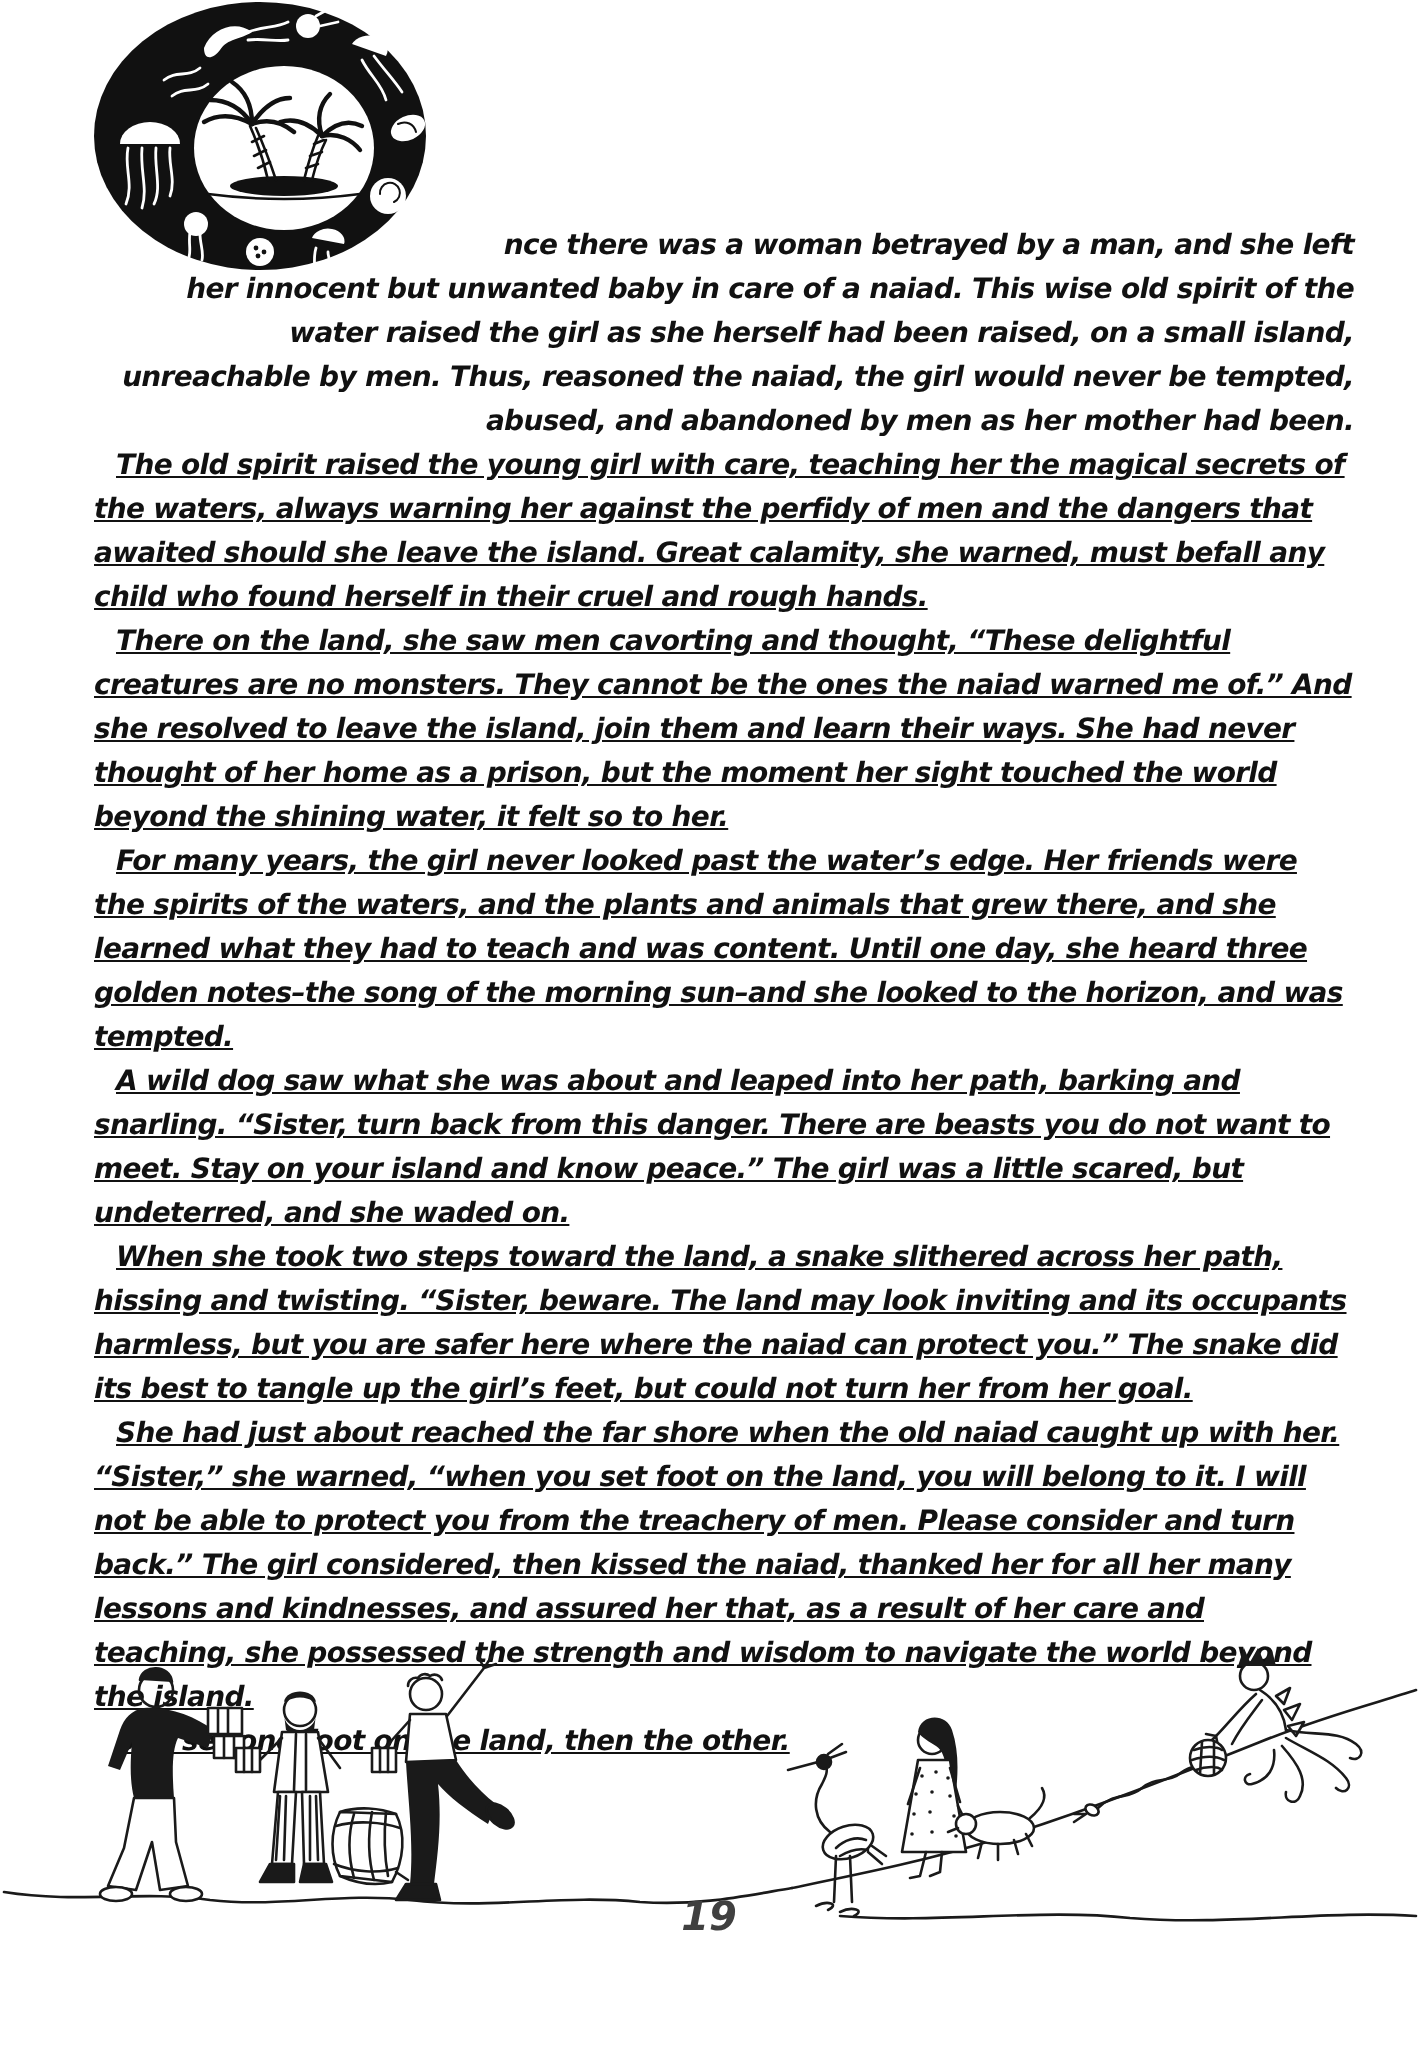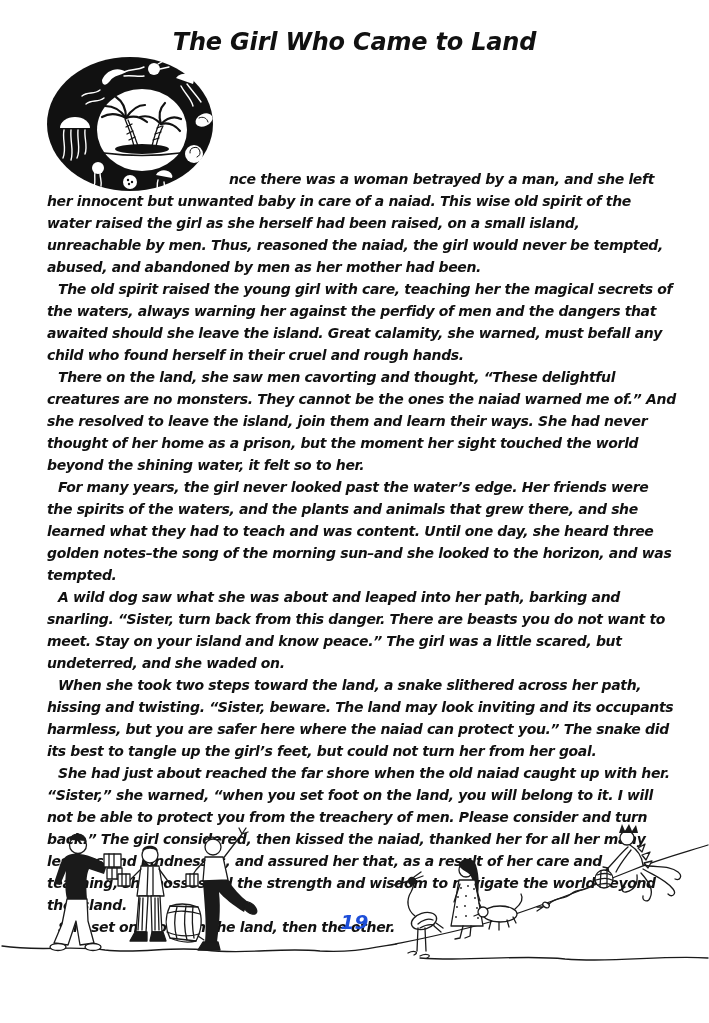--- a/index.html
+++ b/index.html
@@ -14,34 +14,33 @@
     letter-spacing:-0.2px;color:#111;
   }
   .content{padding:0 32px 0 47px;}
   .dropfloat{float:left;width:182px;height:118px;}
   .dropfloat svg{display:block;margin:0 0 0 -3px;}
   p.story{
     margin:0;color:#111;
     font:italic 700 14px/22px "DejaVu Sans",sans-serif;
     letter-spacing:-0.35px;
   }
-  p.story.first{padding-top:112px;}
-  p.story + p.story{text-indent:11px;}
+  p.story.first{padding-top:112px;text-align:right;}
+  p.story + p.story{text-indent:11px;text-decoration:underline;}
   .footer-art{position:absolute;left:0;top:824px;width:709px;height:152px;}
   .pagenum{
-    position:absolute;left:0;top:910px;width:100%;text-align:center;
-    font:italic 700 20px/24px "DejaVu Sans",sans-serif;color:#1d4ed8;
+    position:absolute;left:0;top:946px;width:100%;text-align:center;
+    font:italic 700 20px/24px "DejaVu Sans",sans-serif;color:#404040;
   }
 </style>
 </head>
 <body>
 
 <div class="page">
 
-  <h1 class="title">The Girl Who Came to Land</h1>
 
   <div class="content">
 
     <div class="dropfloat" role="img" aria-label="O">
       <svg width="176" height="140" viewBox="0 0 176 140">
         <ellipse cx="86" cy="68" rx="83" ry="67" fill="#111"></ellipse>
         <ellipse cx="98" cy="74" rx="45" ry="41" fill="#fff"></ellipse>
         <g stroke="#111" fill="none" stroke-width="1.3" stroke-linecap="round">
           <path d="M60,97 Q98,102 136,97"></path>
           <ellipse cx="98" cy="93" rx="27" ry="5" fill="#111" stroke="none"></ellipse>

